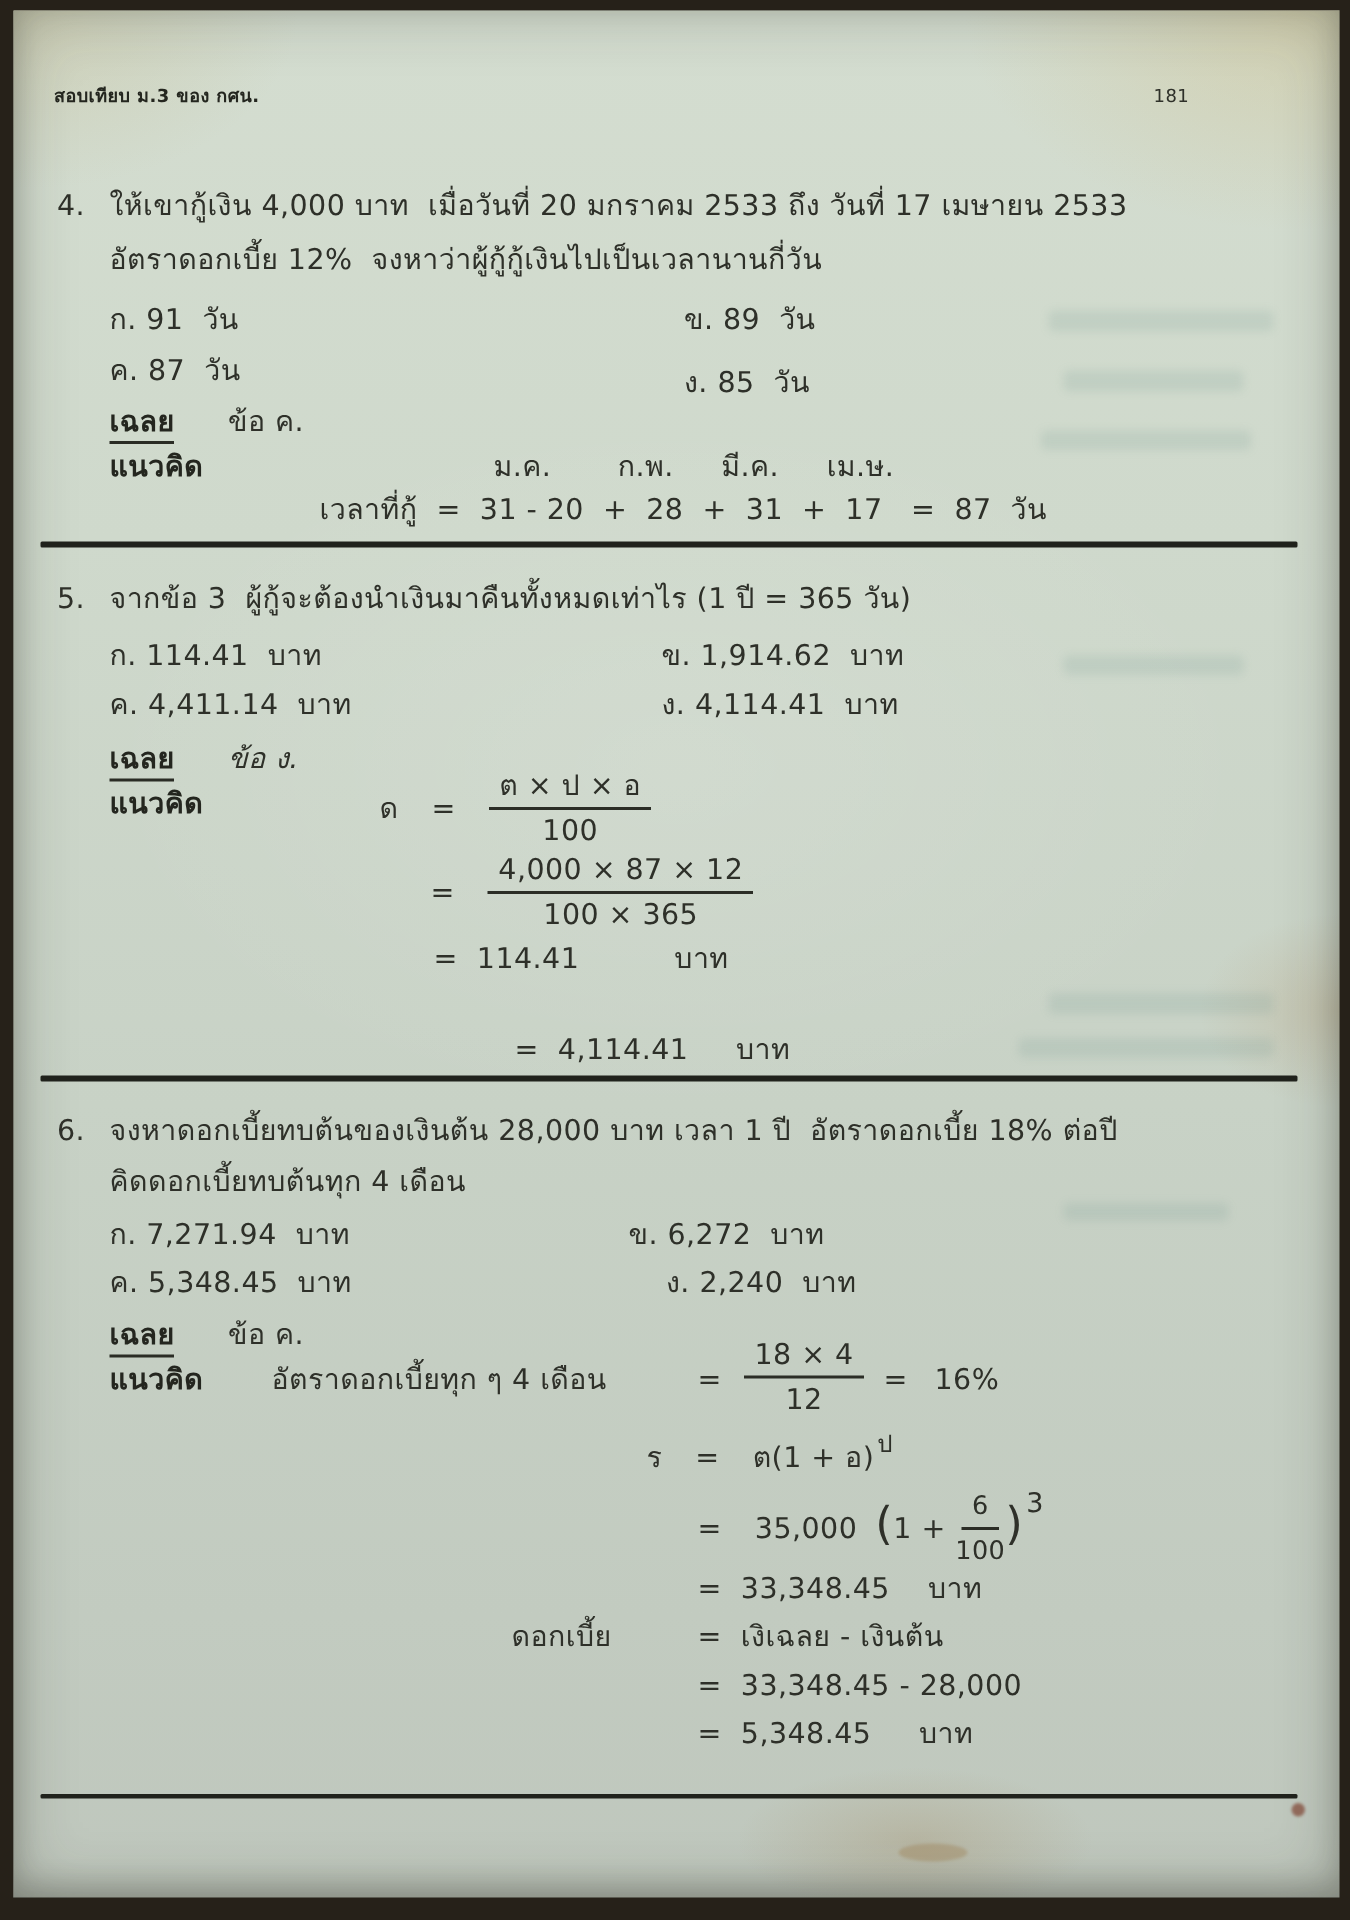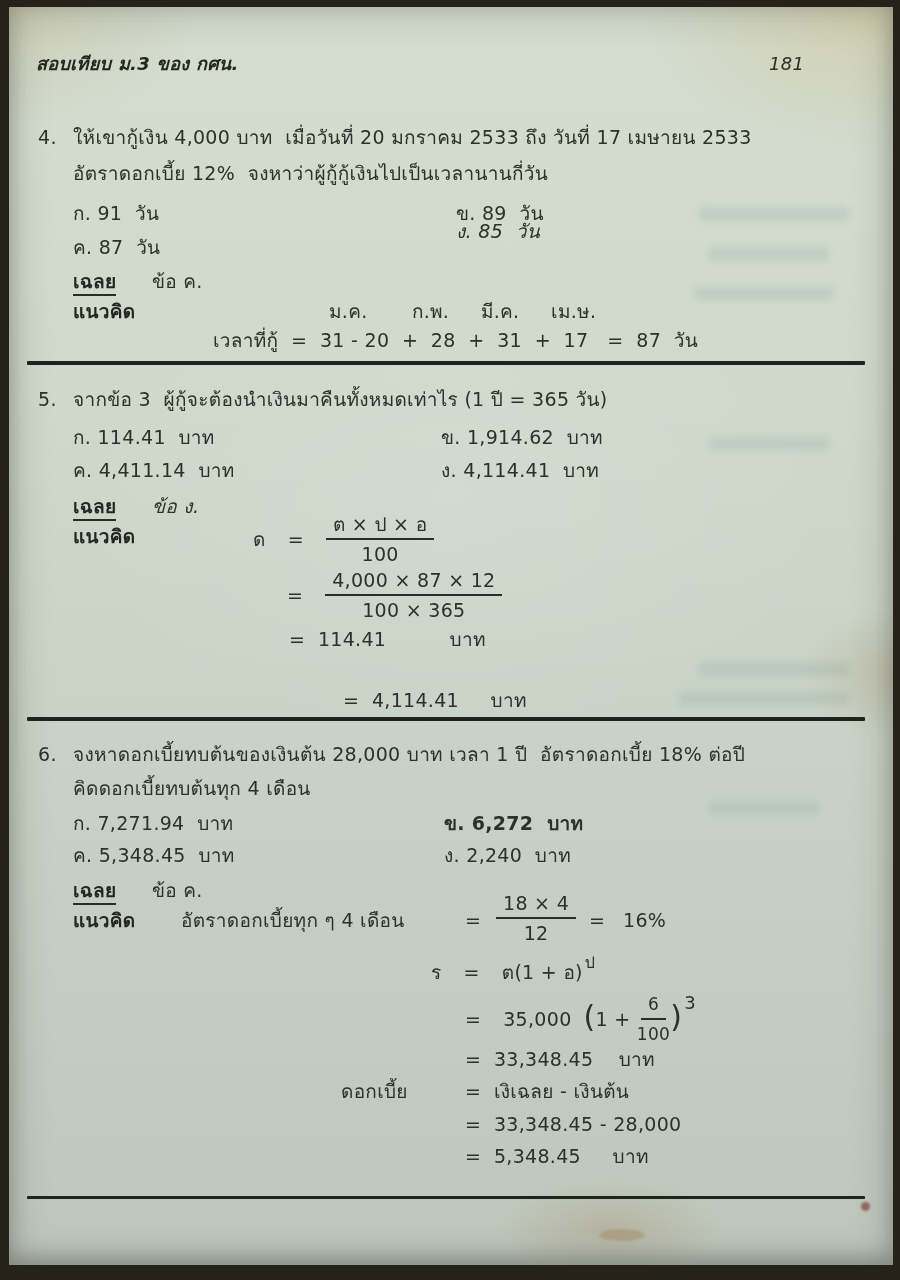--- a/index.html
+++ b/index.html
@@ -16,21 +16,21 @@
       radial-gradient(ellipse 130px 90px at 100% 53%, rgba(170,130,80,0.22), transparent 72%),
       radial-gradient(ellipse 170px 70px at 68% 97%, rgba(150,115,65,0.22), transparent 70%),
       radial-gradient(ellipse 500px 300px at 50% 40%, rgba(255,255,255,0.10), transparent 80%),
       linear-gradient(180deg,#d4ddd0 0%,#cfd9cc 28%,#c8d2c6 58%,#c2cbc0 85%,#bfc7bd 100%);
     box-shadow:inset 0 0 42px rgba(38,40,28,0.28), inset 0 -8px 18px rgba(38,36,26,0.22);
   }
   .ln{
     position:absolute;font-size:19px;line-height:24px;color:#2e3029;
     white-space:pre;letter-spacing:0.3px;
   }
-  .sm{font-size:18px;font-style:italic;}
+  .sm{font-size:12px;}
   .bold{font-weight:bold;color:#24261f;}
   .ul{border-bottom:2px solid #2a2c25;padding-bottom:1px;}
   .row{display:inline-flex;align-items:center;}
   .frac{display:inline-flex;flex-direction:column;align-items:center;white-space:pre;}
   .frac .fnum{border-bottom:2px solid #2b2d26;padding:0 7px 2px 7px;}
   .frac .fden{padding-top:2px;}
   .gap{display:inline-block;width:22px;}
   .gap-sm{display:inline-block;width:12px;}
   .sup{font-size:16px;position:relative;top:-9px;left:2px;}
   .paren{font-size:30px;font-weight:400;line-height:30px;position:relative;top:-2px;}
@@ -56,21 +56,21 @@
   <div class="ln sm bold" style="left:27px;top:45px;">สอบเทียบ ม.3 ของ กศน.</div>
   <div class="ln sm" style="left:760px;top:45px;">181</div>
 
   <div class="ln" style="left:29px;top:118px;">4.</div>
   <div class="ln" style="left:64px;top:118px;">ให้เขากู้เงิน 4,000 บาท  เมื่อวันที่ 20 มกราคม 2533 ถึง วันที่ 17 เมษายน 2533</div>
   <div class="ln" style="left:64px;top:154px;">อัตราดอกเบี้ย 12%  จงหาว่าผู้กู้กู้เงินไปเป็นเวลานานกี่วัน</div>
 
   <div class="ln" style="left:64px;top:194px;">ก. 91  วัน</div>
   <div class="ln" style="left:447px;top:194px;">ข. 89  วัน</div>
   <div class="ln" style="left:64px;top:228px;">ค. 87  วัน</div>
-  <div class="ln" style="left:447px;top:212px;font-style:italic;">ง. 85  วัน</div>
+  <div class="ln" style="left:447px;top:236px;">ง. 85  วัน</div>
 
   <div class="ln bold ul" style="left:64px;top:262px;">เฉลย</div>
   <div class="ln" style="left:143px;top:262px;">ข้อ ค.</div>
 
   <div class="ln bold" style="left:64px;top:292px;">แนวคิด</div>
   <div class="ln" style="left:320px;top:292px;">ม.ค.       ก.พ.     มี.ค.     เม.ษ.</div>
   <div class="ln" style="left:204px;top:321px;">เวลาที่กู้  =  31 - 20  +  28  +  31  +  17   =  87  วัน</div>
 
   <div class="rule" style="top:354px;height:4px;"></div>
 
@@ -110,21 +110,21 @@
   <div class="ln" style="left:280px;top:620px;">=  114.41          บาท</div>
   <div class="ln" style="left:334px;top:681px;">=  4,114.41     บาท</div>
 
   <div class="rule" style="top:710px;height:4px;"></div>
 
   <div class="ln" style="left:29px;top:735px;">6.</div>
   <div class="ln" style="left:64px;top:735px;">จงหาดอกเบี้ยทบต้นของเงินต้น 28,000 บาท เวลา 1 ปี  อัตราดอกเบี้ย 18% ต่อปี</div>
   <div class="ln" style="left:64px;top:769px;">คิดดอกเบี้ยทบต้นทุก 4 เดือน</div>
 
   <div class="ln" style="left:64px;top:804px;">ก. 7,271.94  บาท</div>
-  <div class="ln" style="left:435px;top:804px;font-weight:bold;">ข. 6,272  บาท</div>
+  <div class="ln" style="left:410px;top:804px;">ข. 6,272  บาท</div>
   <div class="ln" style="left:64px;top:836px;">ค. 5,348.45  บาท</div>
   <div class="ln" style="left:435px;top:836px;">ง. 2,240  บาท</div>
 
   <div class="ln bold ul" style="left:64px;top:871px;">เฉลย</div>
   <div class="ln" style="left:143px;top:871px;">ข้อ ค.</div>
 
   <div class="ln bold" style="left:64px;top:901px;">แนวคิด</div>
   <div class="ln" style="left:172px;top:901px;">อัตราดอกเบี้ยทุก ๆ 4 เดือน</div>
   <div class="ln" style="left:456px;top:901px;">=</div>
   <div class="ln row" style="left:487px;top:884px;">

